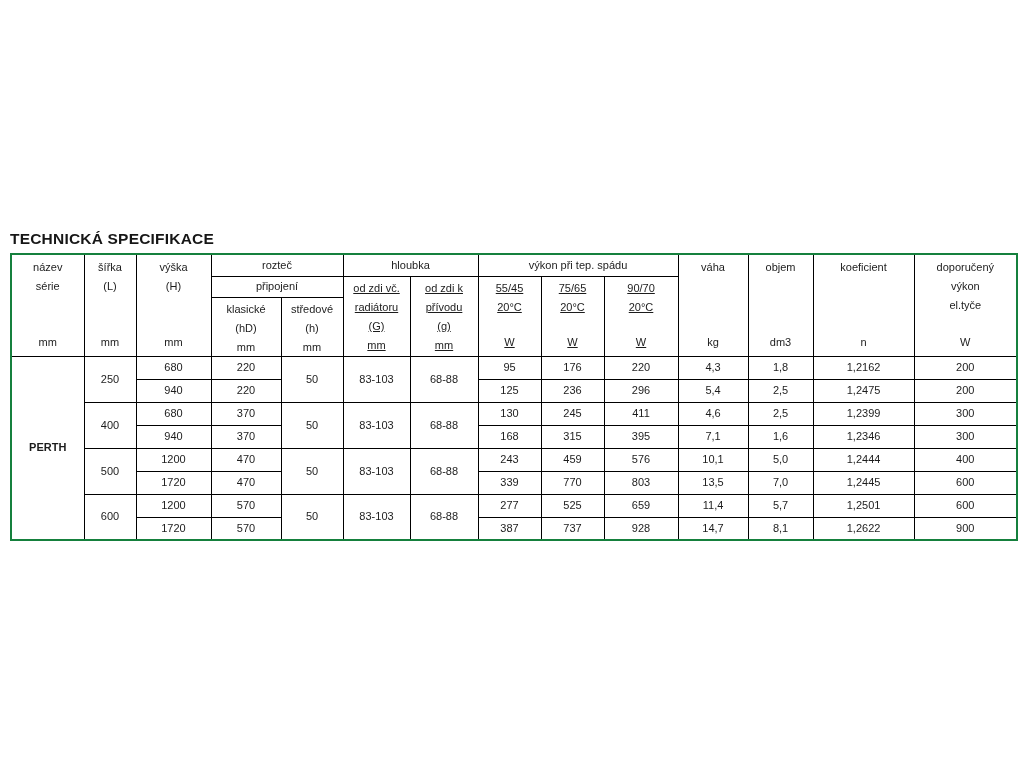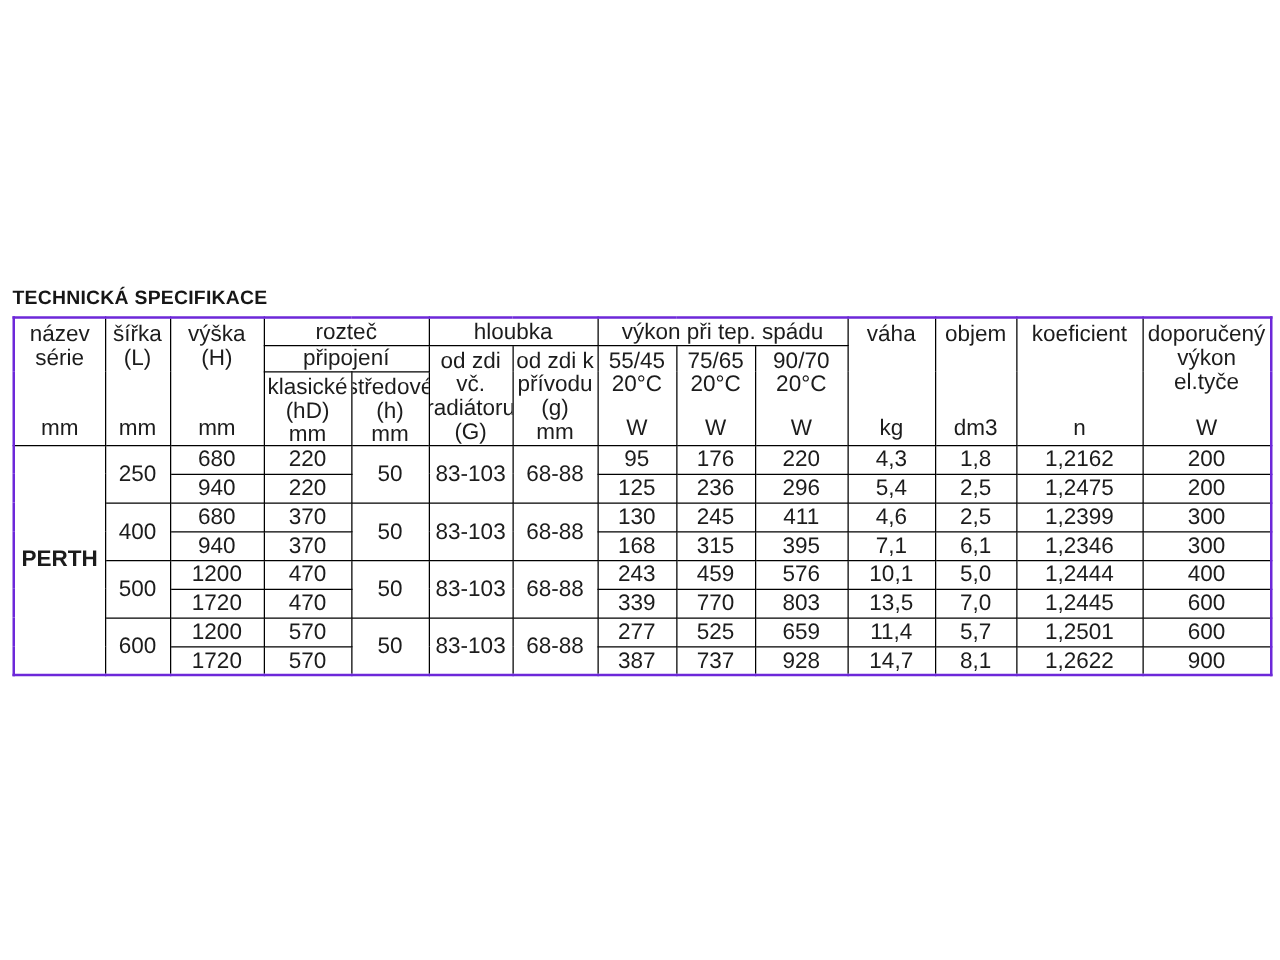--- a/index.html
+++ b/index.html
@@ -15,22 +15,22 @@
   .doc-title {
     position: absolute; left: 10px; top: 230px;
     font-size: 15.5px; font-weight: bold; letter-spacing: 0.2px;
     color: #161616; white-space: nowrap;
   }
 
   table.spec {
     position: absolute; left: 10px; top: 253px;
     width: 1006px;
     border-collapse: collapse; table-layout: fixed;
-    font-size: 18px; color: #1c1c1c;
-    border: 2px solid #6d28d9;
+    font-size: 11px; color: #1c1c1c;
+    border: 2px solid #15803d;
   }
   table.spec td {
     border: 1px solid #000;
     text-align: center; vertical-align: middle;
     padding: 0; overflow: hidden;
     line-height: 19px;
   }
   td.br2 { border-right-width: 2px; }
   td.bt2 { border-top-width: 2px; }
 
@@ -39,21 +39,21 @@
   tr.hr3 { height: 59px; }
   tr.dr  { height: 23px; }
 
   .stack {
     display: flex; flex-direction: column;
     justify-content: space-between; align-items: center;
     width: 100%; box-sizing: border-box; padding: 1px 0 2px 0;
   }
   .stack .lines { display: flex; flex-direction: column; align-items: center; }
   .s102 { height: 97px; }
-  .s80  { height: 76px; }
+  .s80  { height: 76px; text-decoration: underline; }
   .s59  { height: 55px; }
 
   .series-cell { font-weight: bold; }
 </style>
 </head>
 <body>
 
 <div class="page">
 
   <div class="doc-title">TECHNICKÁ SPECIFIKACE</div>
@@ -258,21 +258,21 @@
         <td class="br2 bt2">1,2399</td>
         <td class="bt2">300</td>
       </tr>
       <tr class="dr">
         <td class="br2">940</td>
         <td>370</td>
         <td>168</td>
         <td>315</td>
         <td class="br2">395</td>
         <td>7,1</td>
-        <td>6,1</td>
+        <td>1,6</td>
         <td class="br2">1,2346</td>
         <td>300</td>
       </tr>
 
       <tr class="dr">
         <td rowspan="2" class="bt2">500</td>
         <td class="br2 bt2">1200</td>
         <td class="bt2">470</td>
         <td rowspan="2" class="br2 bt2">50</td>
         <td rowspan="2" class="bt2">83-103</td>

